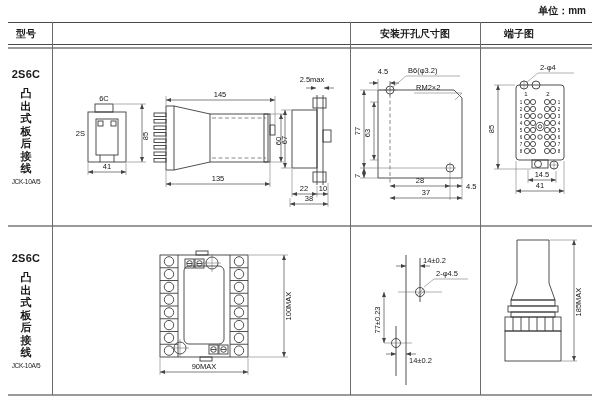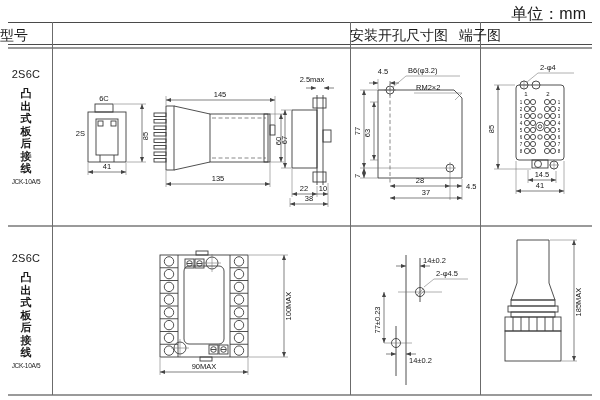--- a/index.html
+++ b/index.html
@@ -1,24 +1,24 @@
 <!DOCTYPE html>
 <html><head>
 <meta charset="utf-8">
 <style>
   html,body{margin:0;padding:0;background:#fff}
   .canvas{position:relative;width:600px;height:400px;background:#ffffff;overflow:hidden;
           font-family:"Liberation Sans","DejaVu Sans",sans-serif;color:#1a1a1a}
   .hl{position:absolute;height:1px;background:#4a4a4a}
   .hl2{position:absolute;height:2px;background:#9a9a9a}
   .vl{position:absolute;width:1px;background:#6b6b6b}
-  .unit{position:absolute;top:4px;right:14px;font-size:16px;font-weight:400}
-  .hdr{position:absolute;top:27px;font-size:14px;font-weight:400;text-align:left}
+  .unit{position:absolute;top:4px;right:14px;font-size:10px;font-weight:700}
+  .hdr{position:absolute;top:27px;font-size:10px;font-weight:700;text-align:center}
   .mcell{position:absolute;width:52px;text-align:center}
-  .model{font-size:11px;font-weight:400;letter-spacing:.3px}
+  .model{font-size:11px;font-weight:700;letter-spacing:.3px}
   .mount{font-size:11px;font-weight:600;line-height:12.5px;white-space:pre-line;margin-top:7px}
   .code{font-size:6.5px;margin-top:3px;letter-spacing:-.3px;color:#222}
   svg{position:absolute}
   .ln{stroke:#3c3c3c;stroke-width:.9;fill:none}
   .dl{stroke:#4a4a4a;stroke-width:.7;fill:none}
   .xl{stroke:#6f6f6f;stroke-width:.55;fill:none}
   .dsh{stroke:#585858;stroke-width:.7;fill:none;stroke-dasharray:4 2.5}
   text{fill:#141414;stroke:none;font-family:"Liberation Sans","DejaVu Sans",sans-serif}
   .dt{font-size:7.5px;text-anchor:middle}
   .ds{font-size:7.5px;text-anchor:start}

